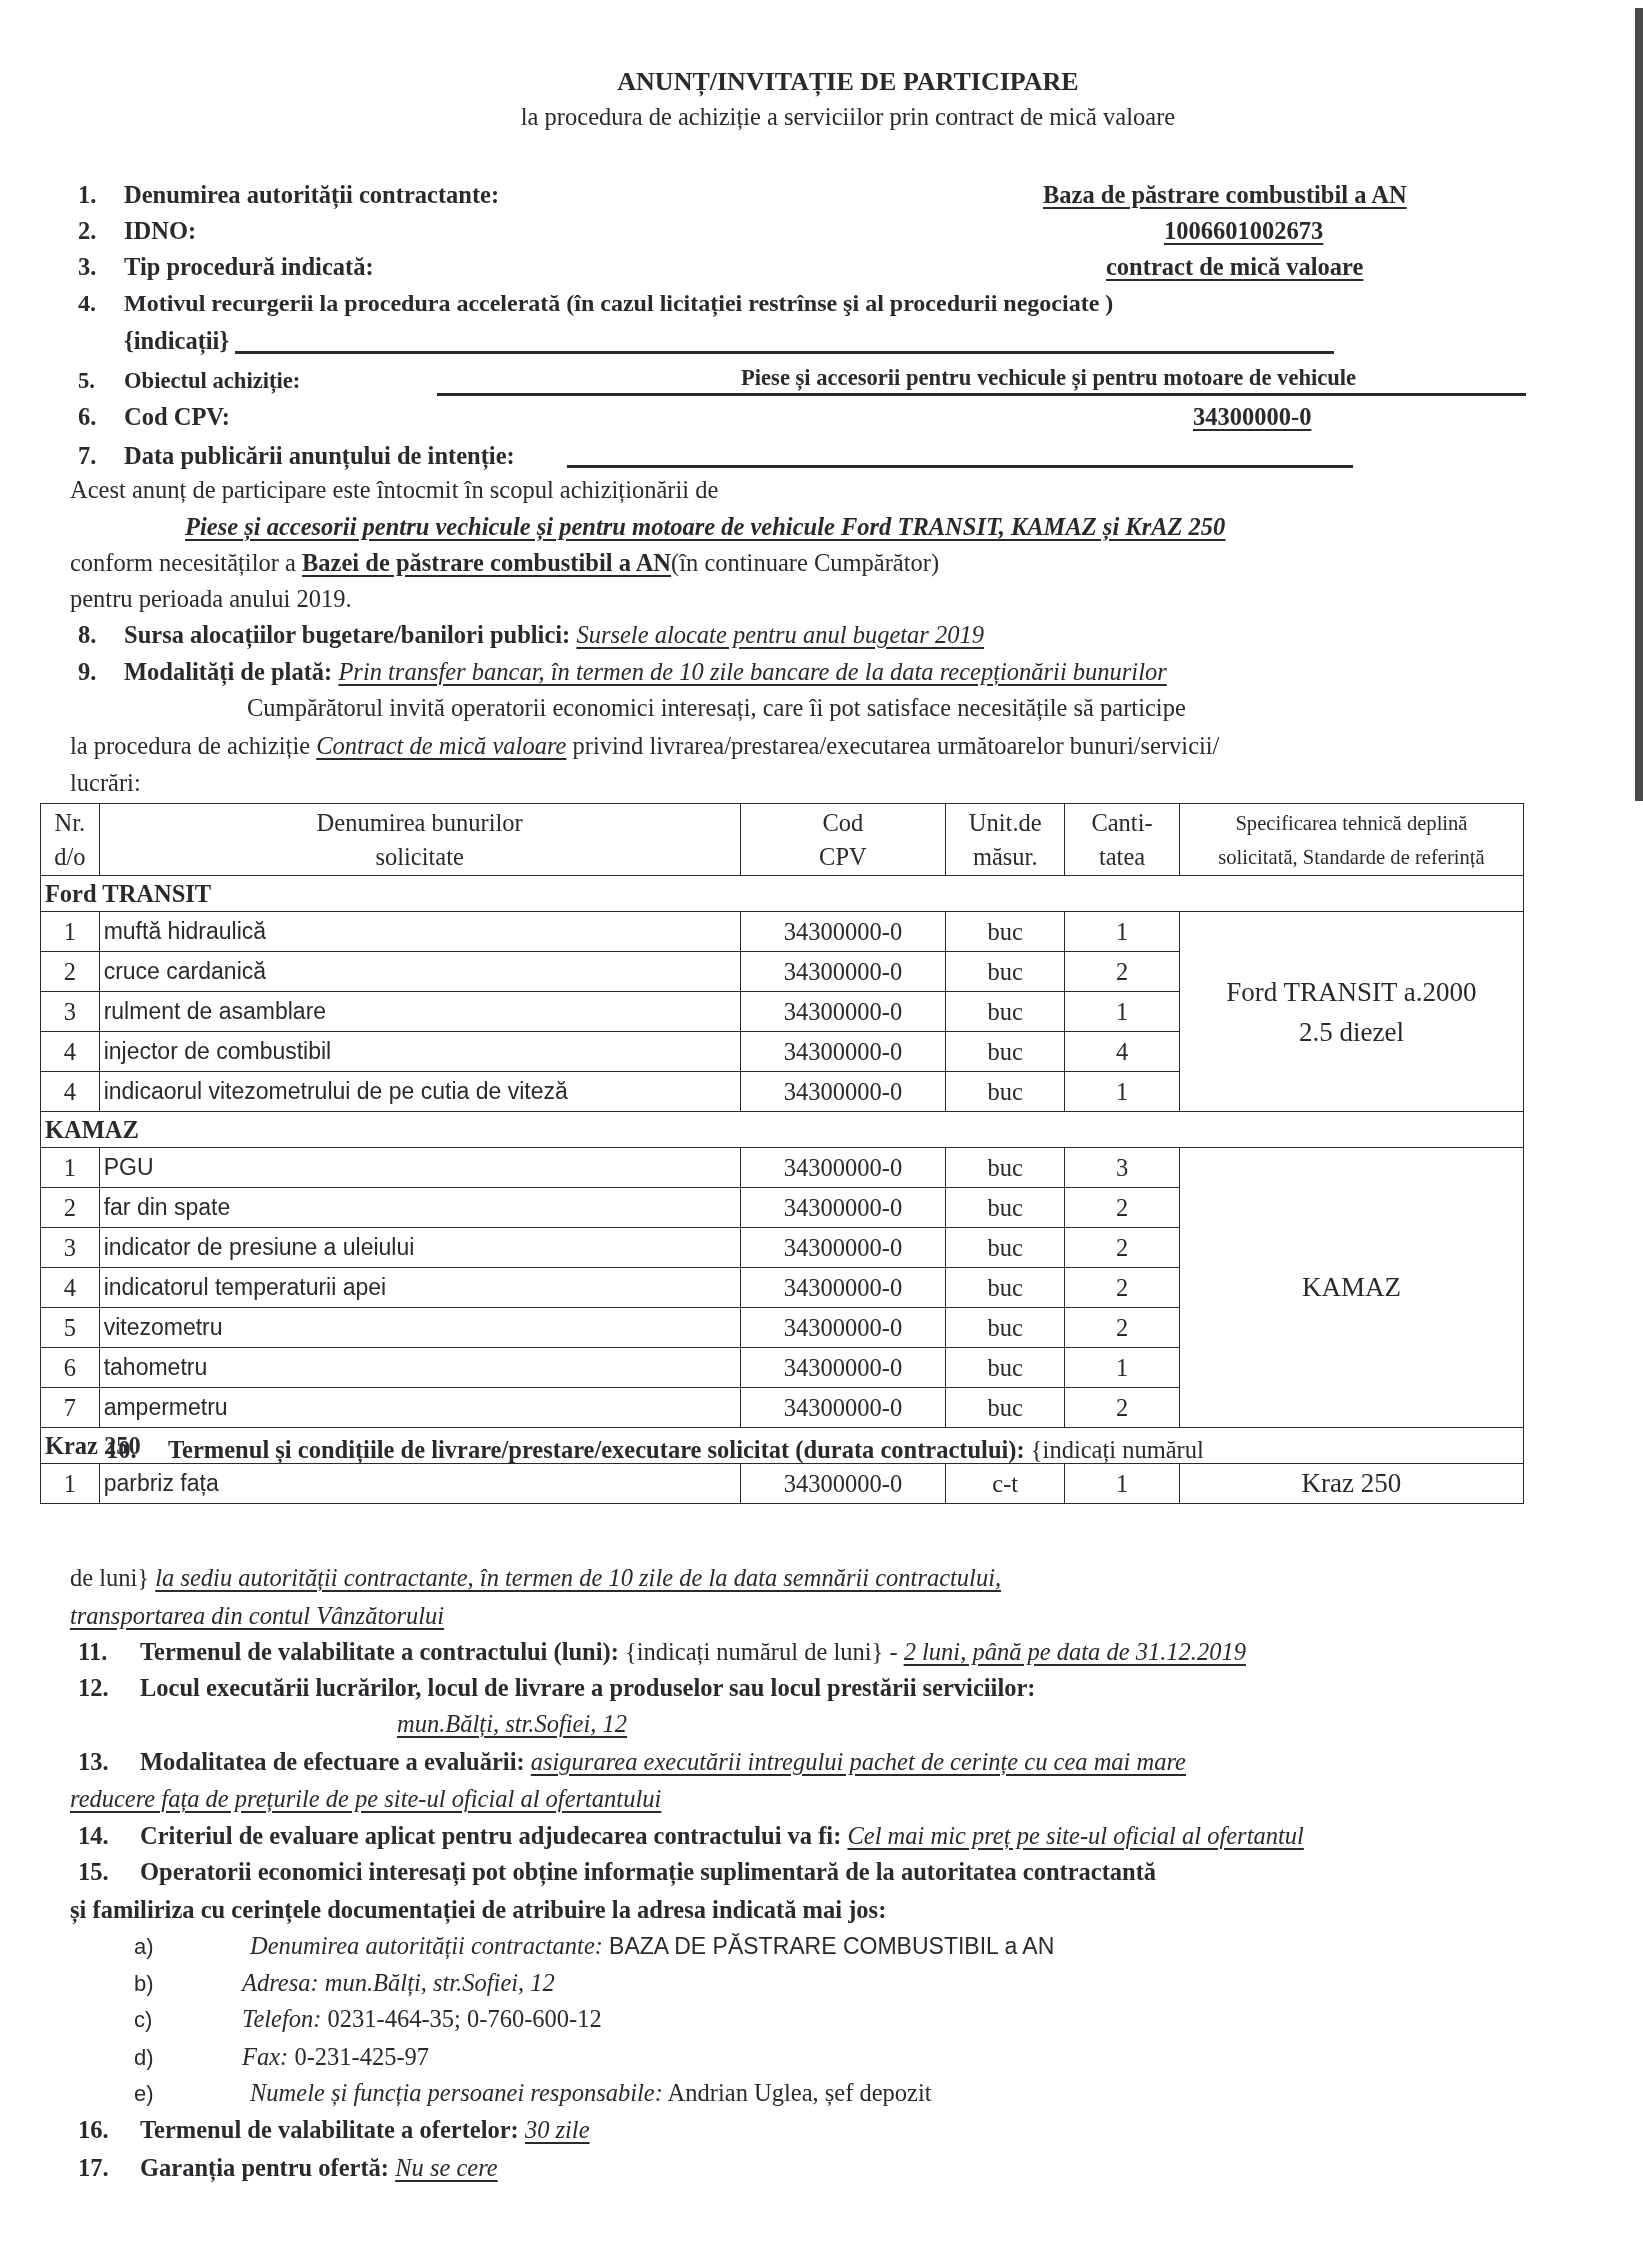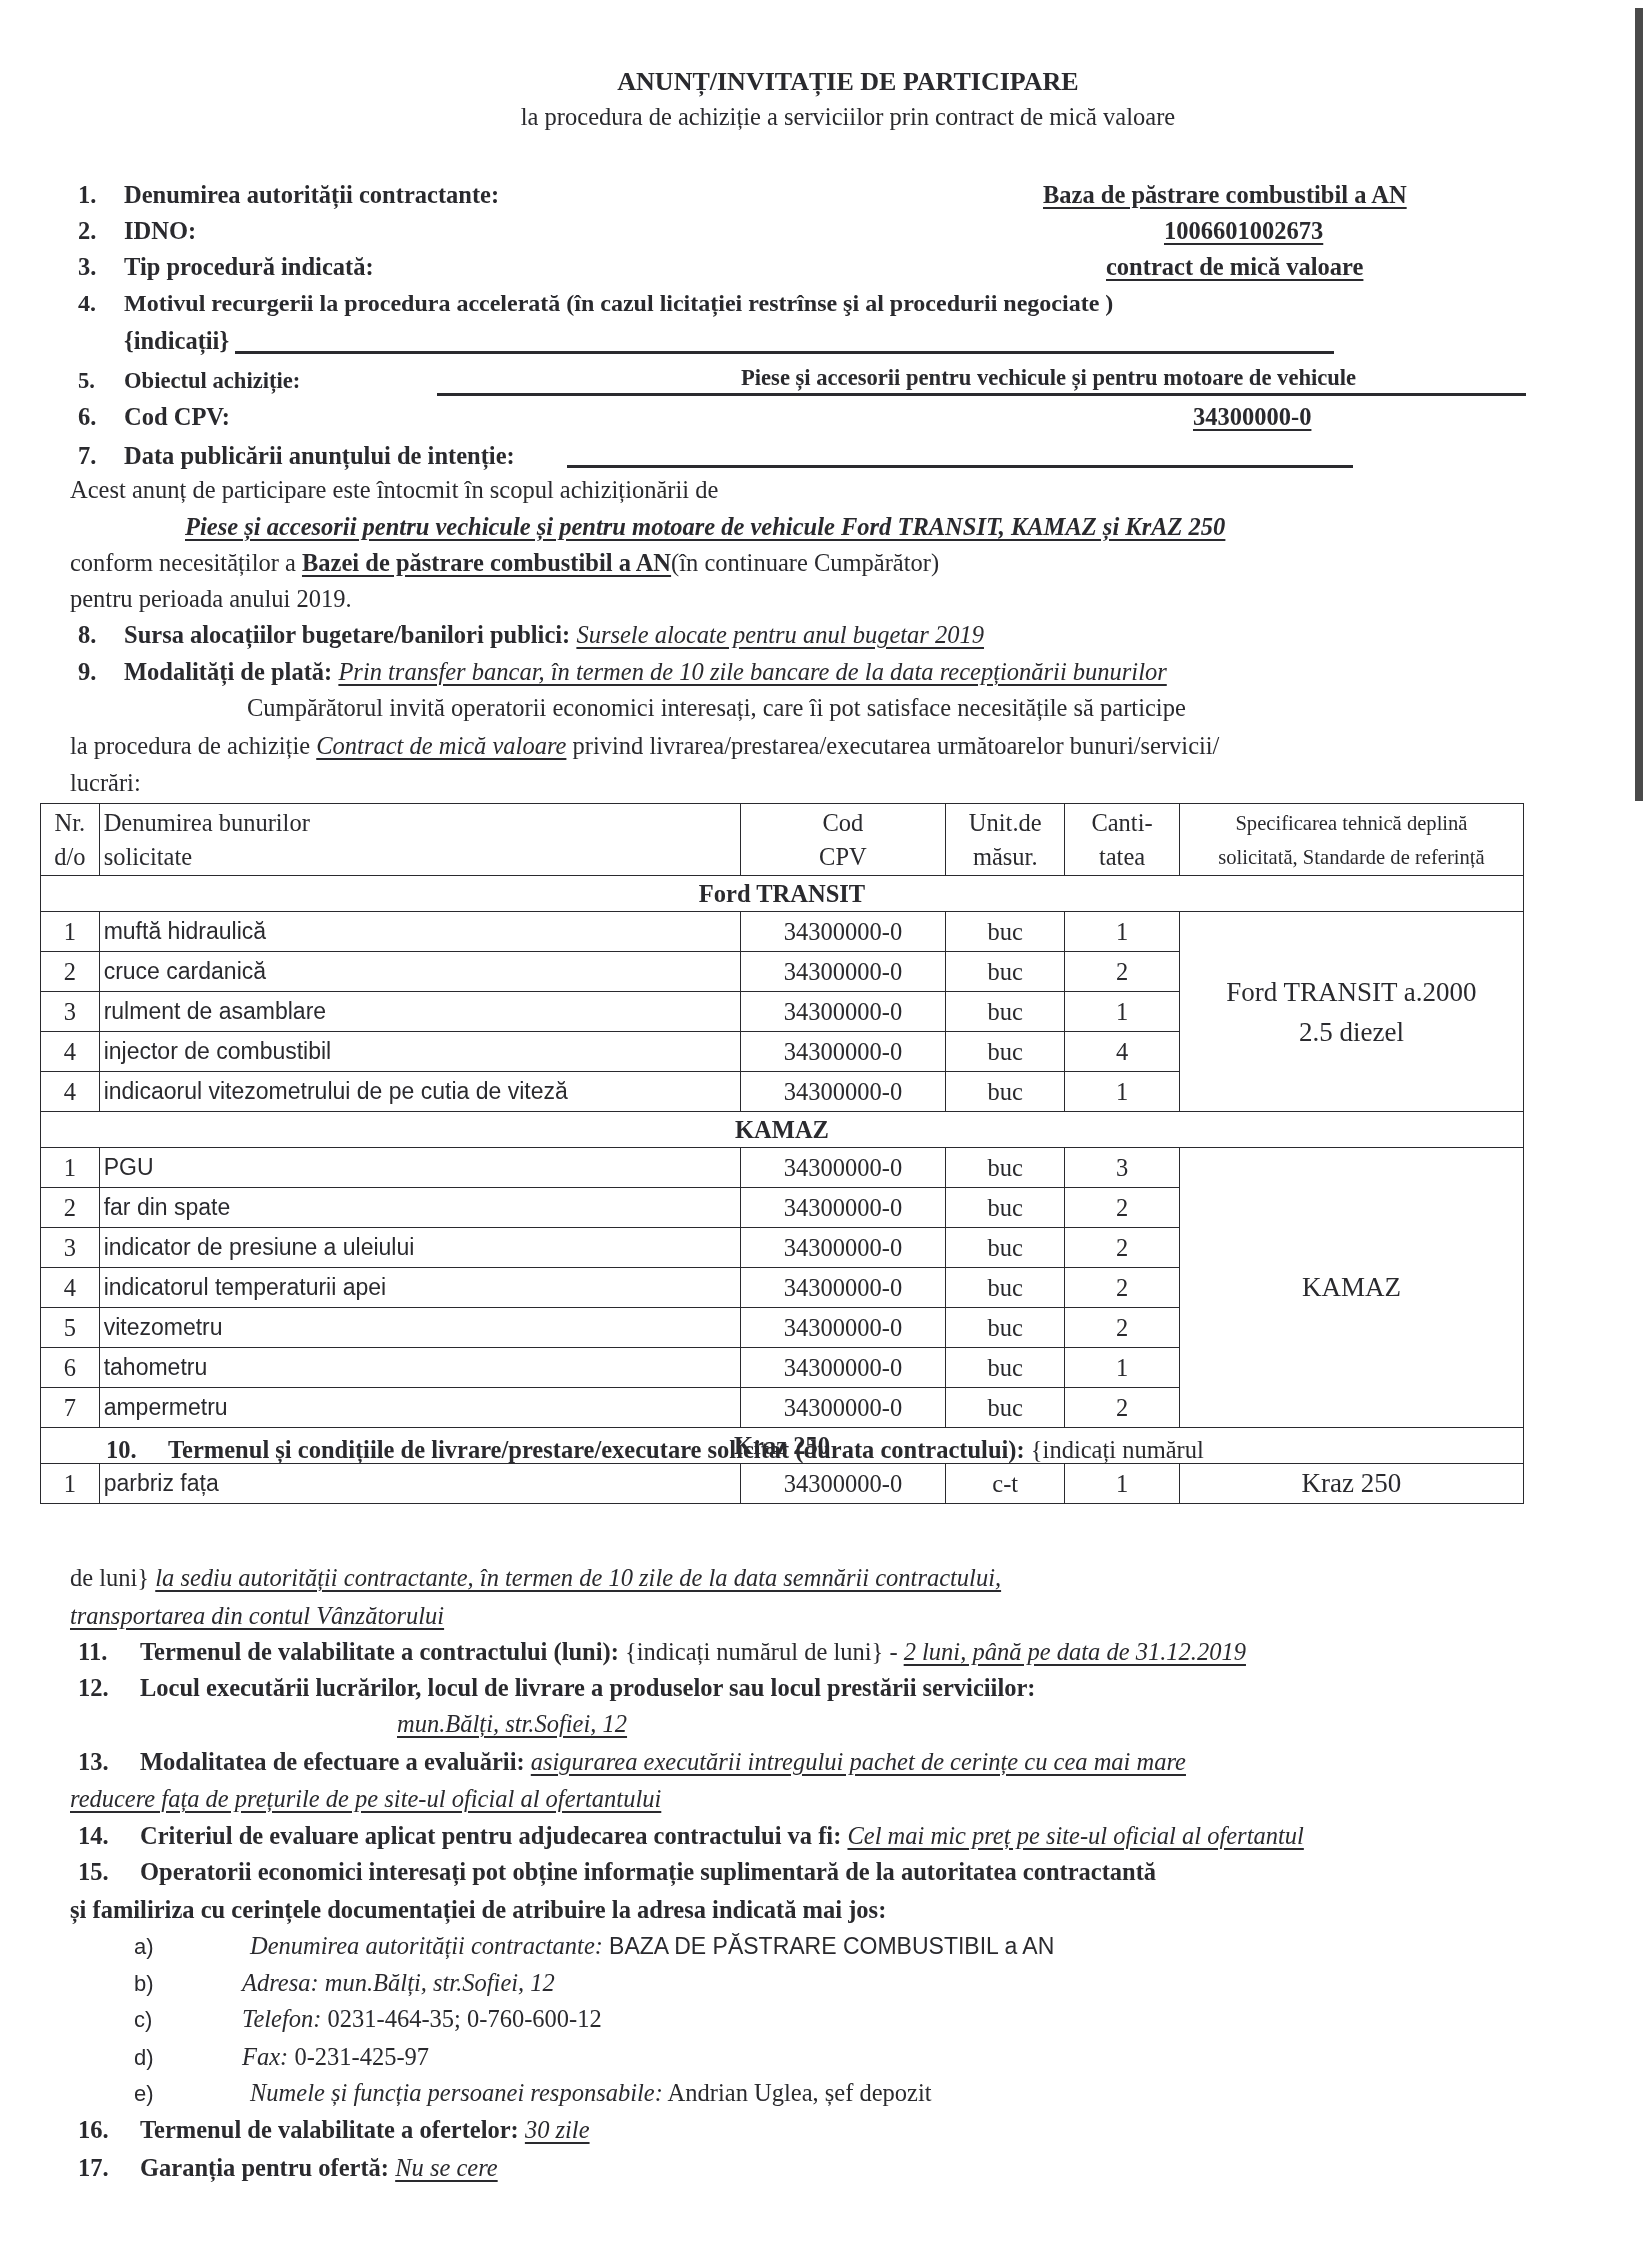--- a/index.html
+++ b/index.html
@@ -22,21 +22,21 @@
                 font-size:24.5px; table-layout:fixed; }
   table.items td, table.items th { border:1.9px solid #2a2a2e; padding:0 3.9px; height:39px; }
   table.items th { font-weight:normal; line-height:34px; height:71px; }
   .c-nr { width:50px; text-align:center; }
   .c-name { width:632px; text-align:left; font-family:"Liberation Sans", "DejaVu Sans", sans-serif; font-size:23px; }
   .c-cpv { width:197px; text-align:center; }
   .c-unit { width:110px; text-align:center; }
   .c-qty { width:106px; text-align:center; }
   .c-spec { text-align:center; }
   th.c-spec { font-size:20.6px; }
-  tr.group td { text-align:center; font-weight:bold; height:35px; }
+  tr.group td { font-weight:bold; height:35px; }
   .list-letter { display:inline-block; width:116px; font-family:"Liberation Sans", "DejaVu Sans", sans-serif; font-size:22px; }
 </style>
 </head>
 <body>
 
 <div class="scan-edge"></div>
 
 <div class="abs title" style="top:67px;">ANUNȚ/INVITAȚIE DE PARTICIPARE</div>
 <div class="abs subtitle" style="top:103px;">la procedura de achiziție a serviciilor prin contract de mică valoare</div>
 
@@ -100,21 +100,21 @@
   <span>la procedura de achiziție</span>
   <span class="i u">Contract de mică valoare</span>
   <span>privind livrarea/prestarea/executarea următoarelor bunuri/servicii/</span>
 </div>
 <div class="abs line" style="left:44px; top:767px;">lucrări:</div>
 
 <table class="items">
   <thead>
     <tr>
       <th class="c-nr"><span>Nr.</span><br><span>d/o</span></th>
-      <th class="c-name" style="font-family:'Liberation Serif','DejaVu Serif',serif; font-size:24.5px;"><span>Denumirea bunurilor</span><br><span>solicitate</span></th>
+      <th class="c-name" style="text-align:center; font-family:'Liberation Serif','DejaVu Serif',serif; font-size:24.5px;"><span>Denumirea bunurilor</span><br><span>solicitate</span></th>
       <th class="c-cpv"><span>Cod</span><br><span>CPV</span></th>
       <th class="c-unit"><span>Unit.de</span><br><span>măsur.</span></th>
       <th class="c-qty"><span>Canti-</span><br><span>tatea</span></th>
       <th class="c-spec"><span>Specificarea tehnică deplină</span><br><span>solicitată, Standarde de referință</span></th>
     </tr>
   </thead>
   <tbody>
 
     <tr class="group">
         <td colspan="6">Ford TRANSIT</td>

